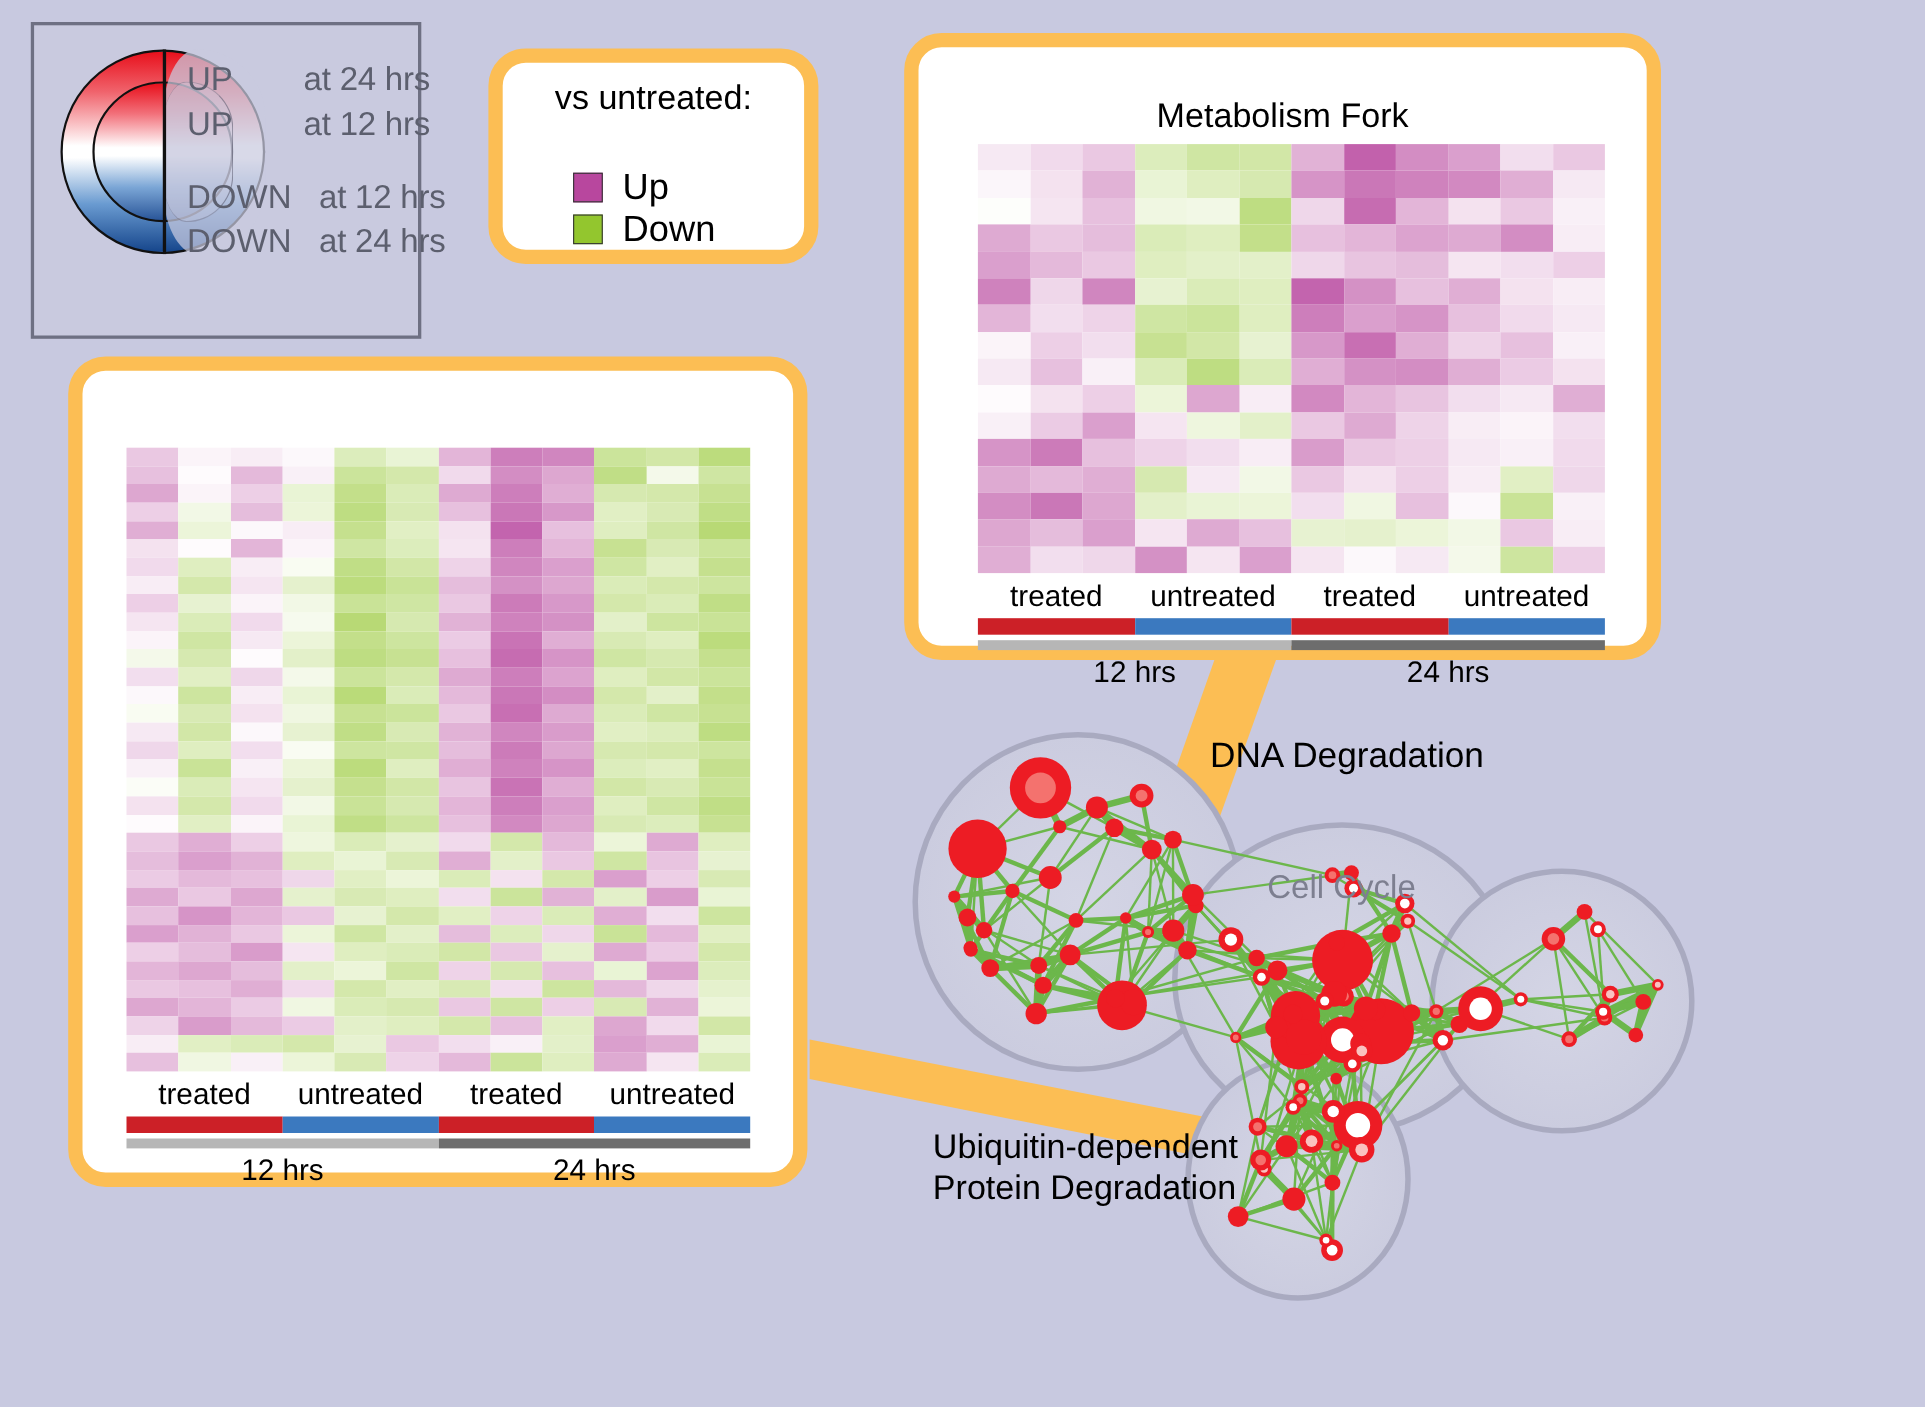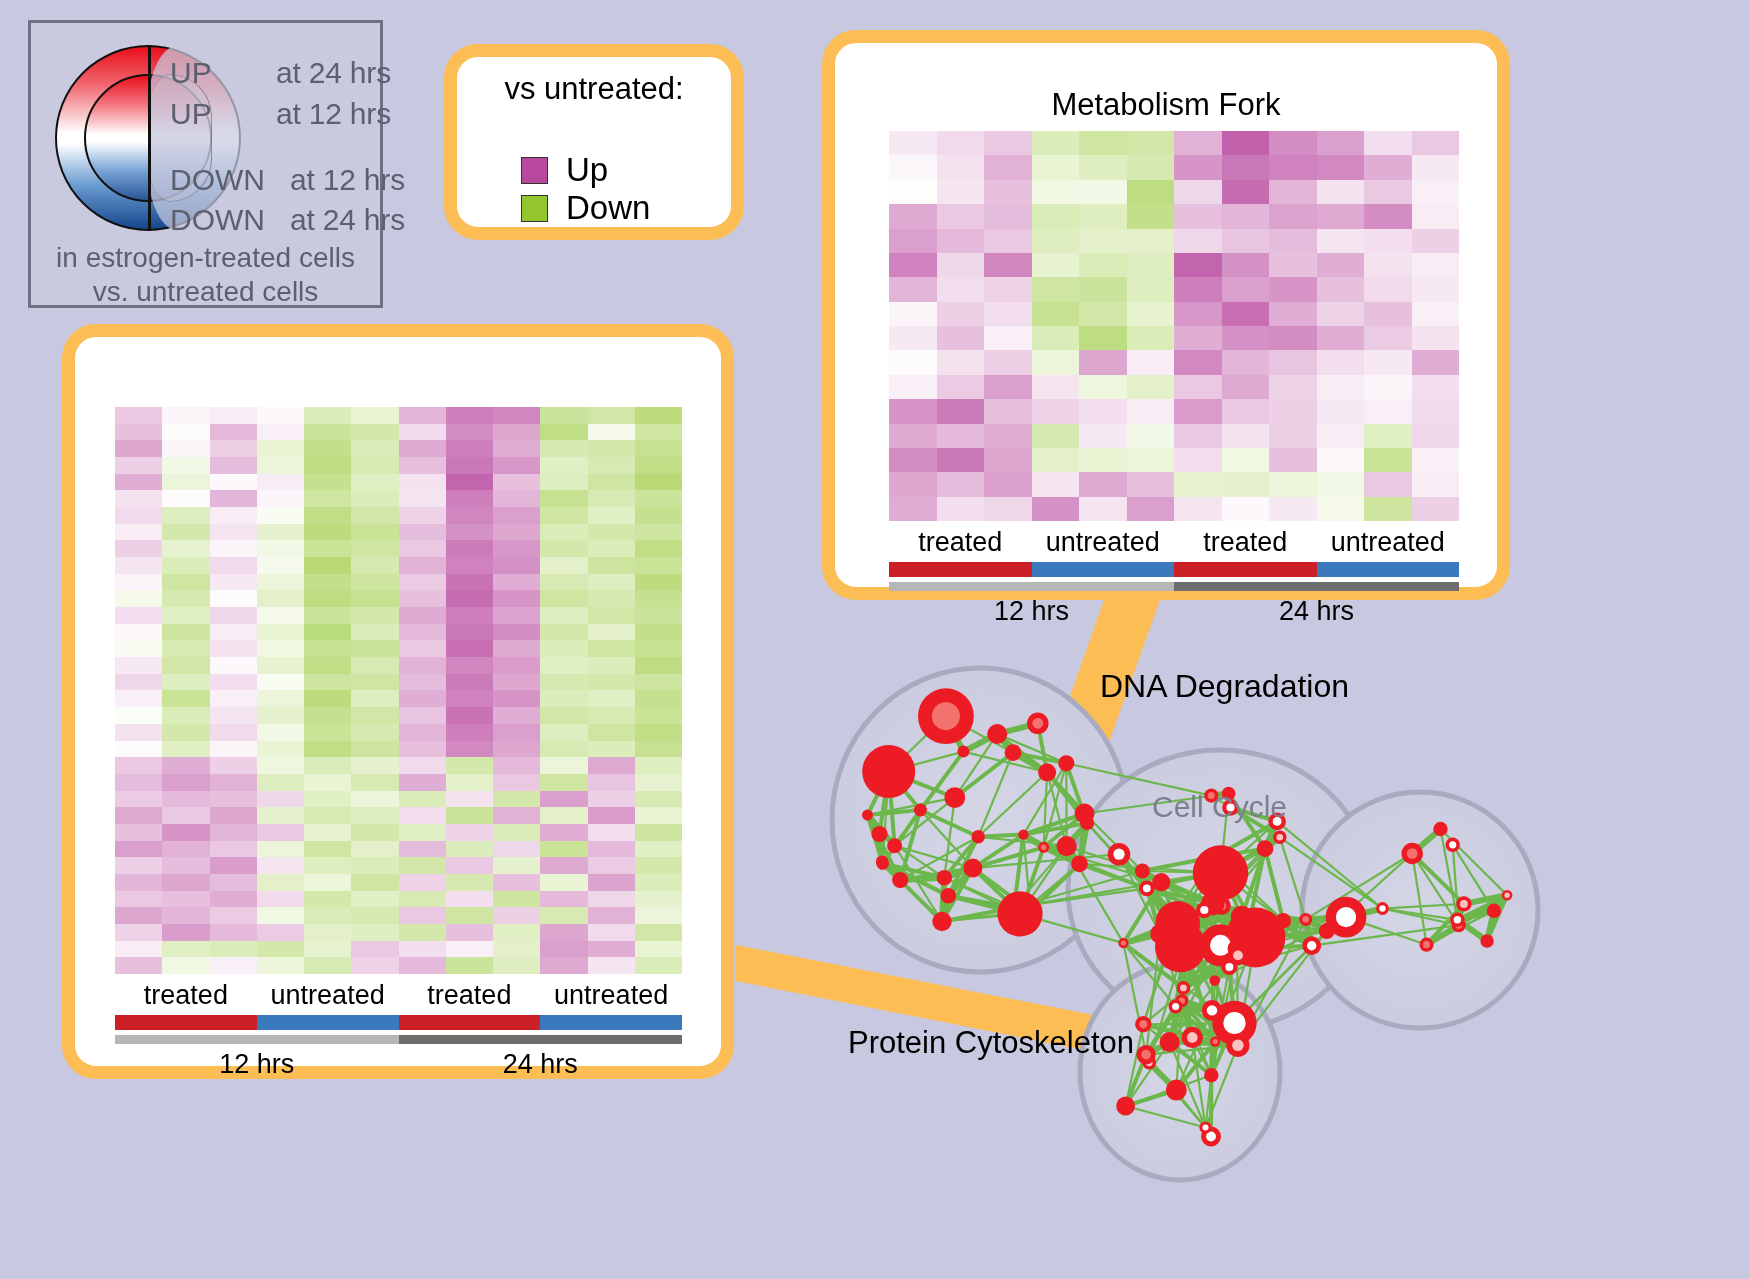--- a/index.html
+++ b/index.html
@@ -140,24 +140,20 @@
 
     <div class="cs-dir" style="left:139px; top:74px;">UP</div>
     <div class="cs-row" style="left:245px; top:74px;">at 12 hrs</div>
 
     <div class="cs-dir" style="left:139px; top:140px;">DOWN</div>
     <div class="cs-row" style="left:259px; top:140px;">at 12 hrs</div>
 
     <div class="cs-dir" style="left:139px; top:180px;">DOWN</div>
     <div class="cs-row" style="left:259px; top:180px;">at 24 hrs</div>
 
-    <div id="cs-footer">
-      <div>in estrogen-treated cells</div>
-      <div>vs. untreated cells</div>
-    </div>
   </div>
 
   <div class="opanel" id="legend-panel">
     <div id="legend-title">
       <div>vs untreated:</div>
     </div>
     <div id="legend-items">
       <div class="legend-item">
         <span class="legend-swatch" id="sw-up" style="background: rgb(184, 71, 158);"></span>
         <span class="legend-label">Up</span>
@@ -904,21 +900,22 @@
           <g>
             <circle cx="437.9" cy="425.3" r="11.6" fill="#ed1c24"></circle>
             <circle cx="437.9" cy="425.3" r="5.8" fill="#fac2c0"></circle>
           </g>
         </g>
     </svg>
 
     <div id="net-label-dna">DNA Degradation</div>
     <div id="net-label-cc">Cell Cycle</div>
     <div id="net-label-ub">
-      <div>Protein Cytoskeleton</div>
+      <div>Ubiquitin-dependent</div>
+      <div>Protein Degradation</div>
     </div>
   </div>
 
   <div class="opanel" id="panel-replication">
     <div class="panel-title">Metabolism Fork</div>
     <div class="hm" id="hm-replication" style="grid-template-columns: repeat(12, 1fr); grid-template-rows: repeat(16, 1fr);">
         <i title="r1c1 = 0.12" style="background: rgb(246, 233, 243);"></i>
         <i title="r1c2 = 0.2" style="background: rgb(241, 218, 236);"></i>
         <i title="r1c3 = 0.3" style="background: rgb(234, 200, 226);"></i>
         <i title="r1c4 = -0.32" style="background: rgb(220, 237, 188);"></i>

